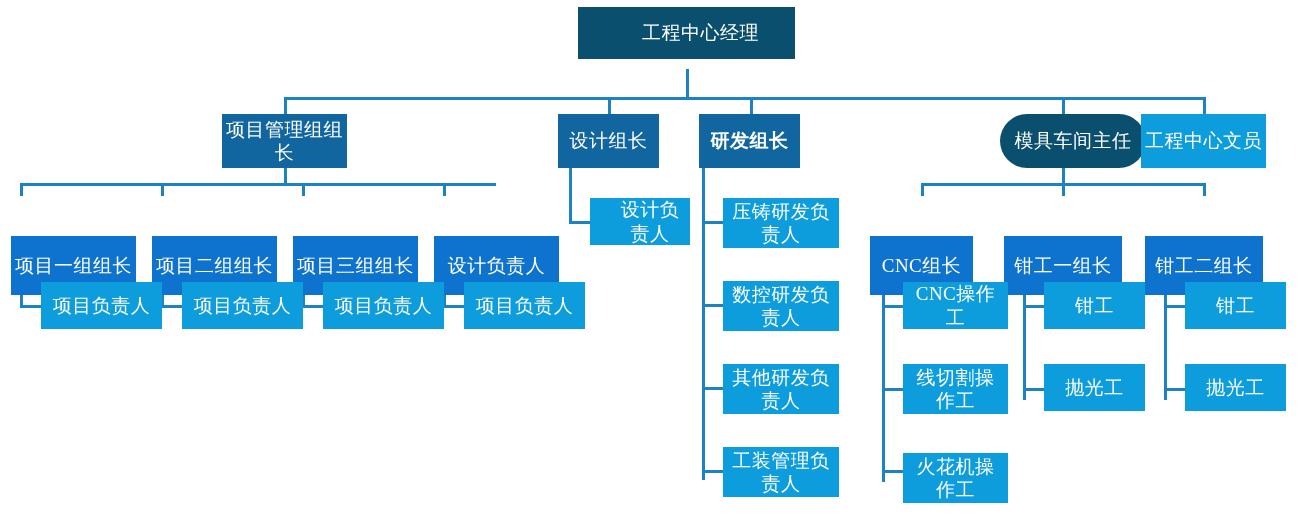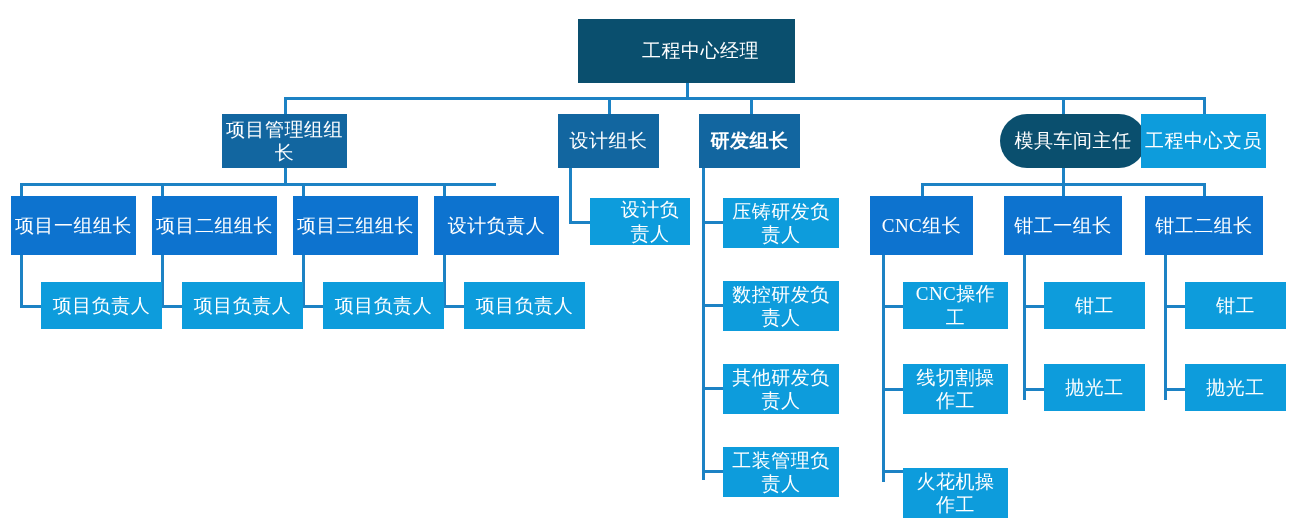--- a/index.html
+++ b/index.html
@@ -24,21 +24,21 @@
     text-align: center;
     color: #ffffff;
     font-size: 19px;
     line-height: 1.22;
     padding: 2px 4px;
     z-index: 3;
     letter-spacing: 0.5px;
   }
   .node.lvl-dark   { background: #0a4f6e; }
   .node.lvl-mid    { background: #1266a0; }
-  .node.lvl-blue   { background: #0d73cf; }
+  .node.lvl-blue   { background: #0d73cf; margin-top: 40px; }
   .node.lvl-cyan   { background: #0d9cdc; }
   .node .label { display: block; width: 100%; }
 
   .conn {
     position: absolute;
     background: #1c82c4;
     z-index: 1;
   }
   .conn.h { height: 3px; }
   .conn.v { width: 3px; }
@@ -93,21 +93,21 @@
   <div class="conn h" style="left:882px; top:470px; width:22px;"></div>
 
   <div class="conn v" style="left:1023px; top:255px; height:145px;"></div>
   <div class="conn h" style="left:1023px; top:305px; width:22px;"></div>
   <div class="conn h" style="left:1023px; top:388px; width:22px;"></div>
 
   <div class="conn v" style="left:1164px; top:255px; height:145px;"></div>
   <div class="conn h" style="left:1164px; top:305px; width:22px;"></div>
   <div class="conn h" style="left:1164px; top:388px; width:22px;"></div>
 
-  <div class="node lvl-dark" style="left:578px; top:19px; width:217px; height:64px;padding-left:32px;">
+  <div class="node lvl-dark" style="left:578px; top:7px; width:217px; height:52px;padding-left:32px;">
     <span class="label">工程中心经理</span>
   </div>
 
   <div class="node lvl-mid" style="left:222px; top:114px; width:125px; height:54px;">
     <span class="label">项目管理组组长</span>
   </div>
 
   <div class="node lvl-mid" style="left:558px; top:114px; width:101px; height:54px;">
     <span class="label">设计组长</span>
   </div>
@@ -176,21 +176,21 @@
   <div class="node lvl-blue" style="left:1145px; top:196px; width:118px; height:59px;">
     <span class="label">钳工二组长</span>
   </div>
 
   <div class="node lvl-cyan" style="left:903px; top:282px; width:105px; height:47px;">
     <span class="label">CNC操作工</span>
   </div>
   <div class="node lvl-cyan" style="left:903px; top:364px; width:105px; height:50px;">
     <span class="label">线切割操作工</span>
   </div>
-  <div class="node lvl-cyan" style="left:903px; top:468px; width:105px; height:50px;">
+  <div class="node lvl-cyan" style="left:903px; top:453px; width:105px; height:50px;">
     <span class="label">火花机操作工</span>
   </div>
 
   <div class="node lvl-cyan" style="left:1044px; top:282px; width:101px; height:47px;">
     <span class="label">钳工</span>
   </div>
   <div class="node lvl-cyan" style="left:1044px; top:364px; width:101px; height:47px;">
     <span class="label">抛光工</span>
   </div>
   <div class="node lvl-cyan" style="left:1185px; top:282px; width:101px; height:47px;">

